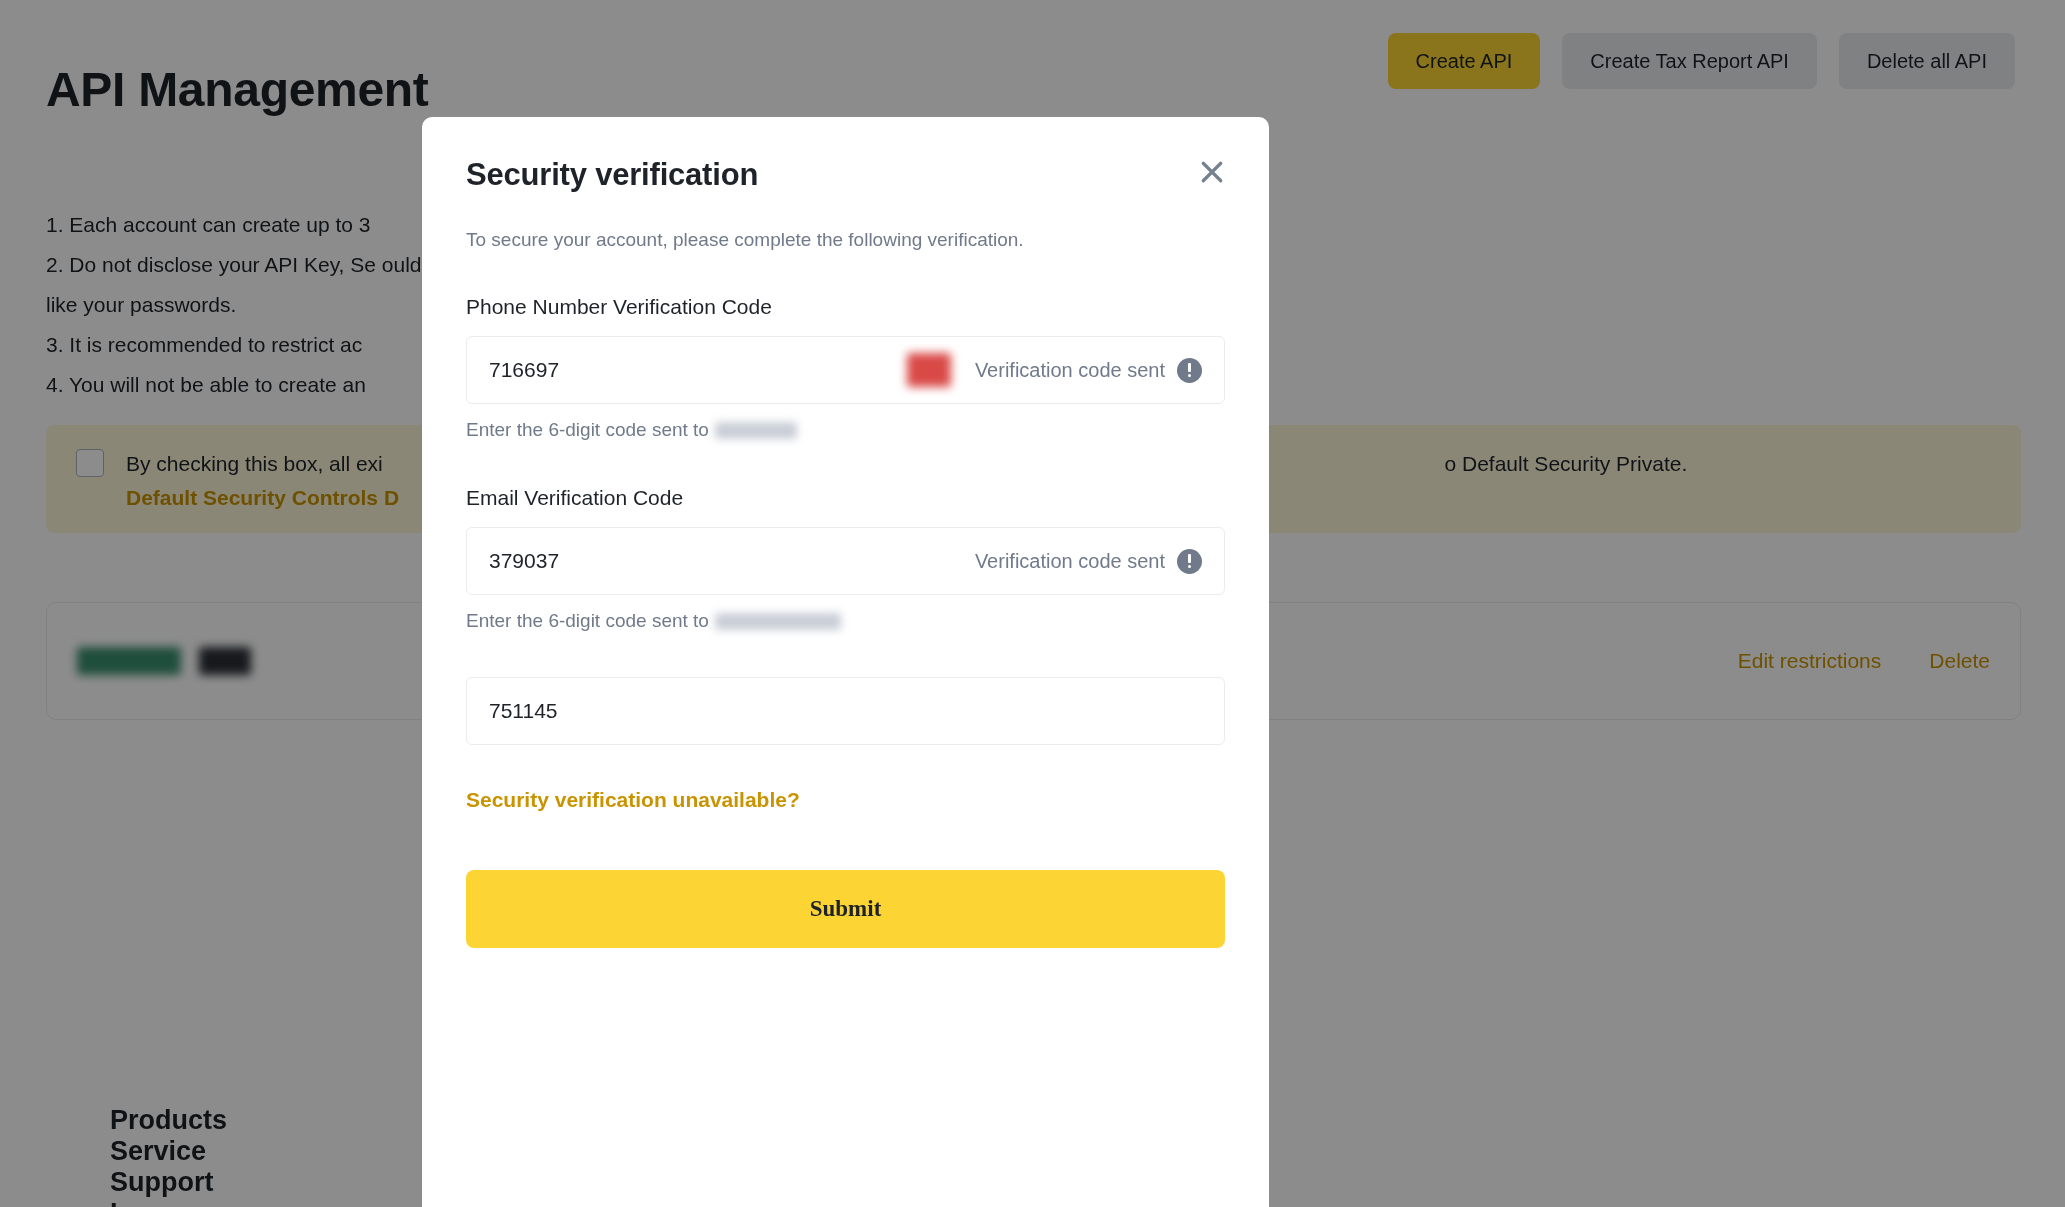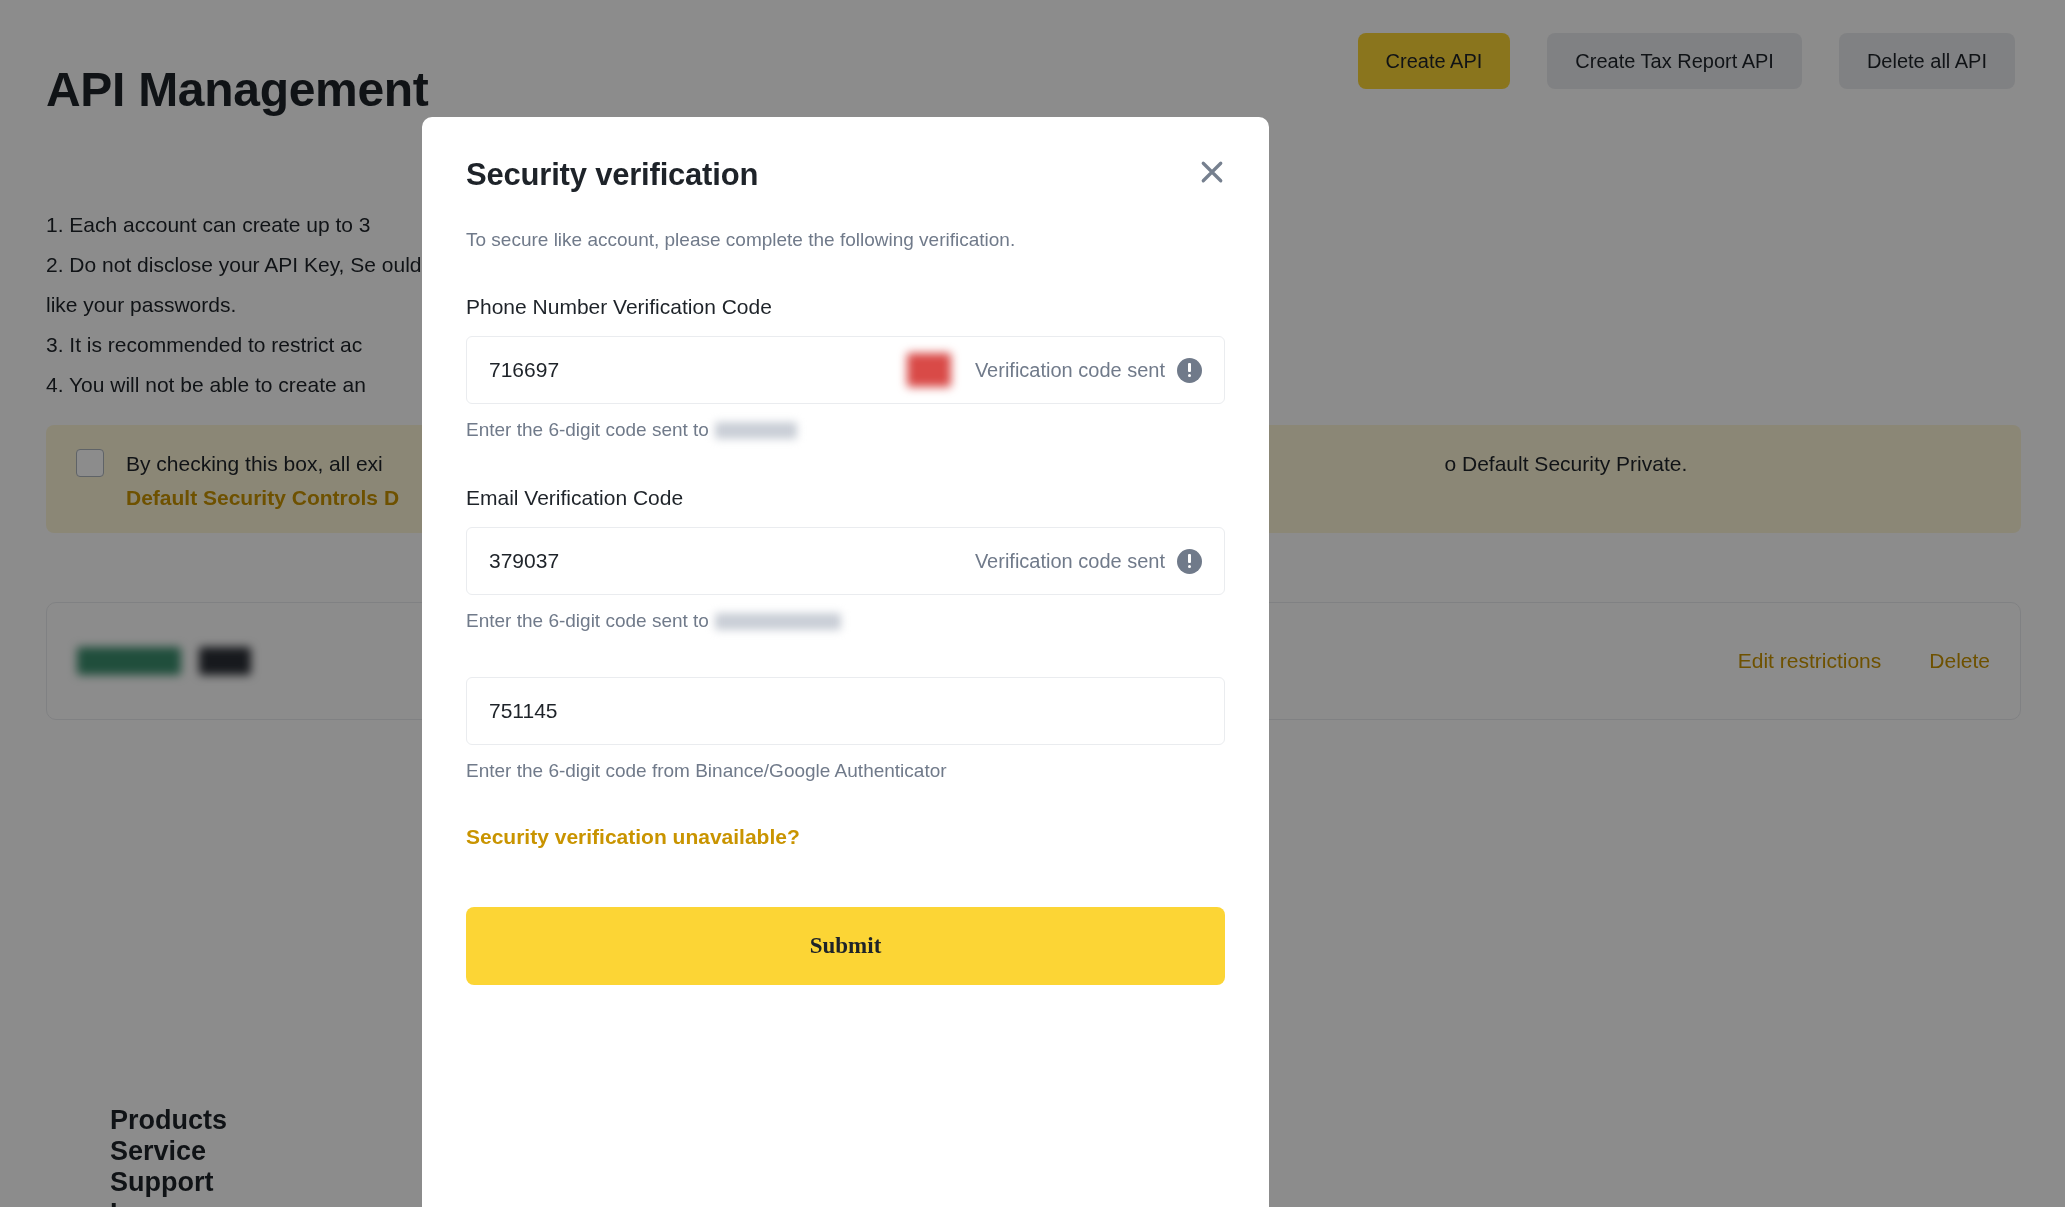--- a/index.html
+++ b/index.html
@@ -34,21 +34,21 @@
     font-weight: 600;
     color: #1e2329;
     letter-spacing: -0.3px;
   }
 
   .top-buttons {
     position: absolute;
     right: 50px;
     top: 33px;
     display: flex;
-    gap: 37px;
+    gap: 22px;
     align-items: center;
   }
 
   .btn {
     height: 56px;
     padding: 0 28px;
     border-radius: 8px;
     border: none;
     font-size: 20px;
     font-family: "Liberation Sans", sans-serif;
@@ -388,21 +388,21 @@
 
     <div class="modal-header">
       <div class="modal-title">Security verification</div>
       <div class="modal-close">
         <svg width="30" height="30" viewBox="0 0 24 24" aria-hidden="true">
           <path d="M5 5 L19 19 M19 5 L5 19" stroke="#76808f" stroke-width="2.6" stroke-linecap="round"></path>
         </svg>
       </div>
     </div>
 
-    <div class="modal-sub">To secure like account, please complete the following verification.</div>
+    <div class="modal-sub">To secure your account, please complete the following verification.</div>
 
     
     <div class="field-group g1">
       <div class="field-label">Phone Number Verification Code</div>
       <div class="field-box">
         <span class="field-value">716697</span>
         <span class="field-right">
           <span class="redact-timer"></span>
           <span class="sent-text">Verification code sent</span>
           <span class="info-icon"></span>
@@ -428,23 +428,20 @@
         <span>Enter the 6-digit code sent to</span>
         <span class="redact-hint-email"></span>
       </div>
     </div>
 
     
     <div class="field-group g3">
       <div class="field-box">
         <span class="field-value">751145</span>
       </div>
-      <div class="field-hint">
-        <span>Enter the 6-digit code from Binance/Google Authenticator</span>
-      </div>
     </div>
 
     <div class="unavailable-link">Security verification unavailable?</div>
 
     <div class="submit-wrap">
       <button class="submit-btn">Submit</button>
     </div>
   </div>
 
 </div>

